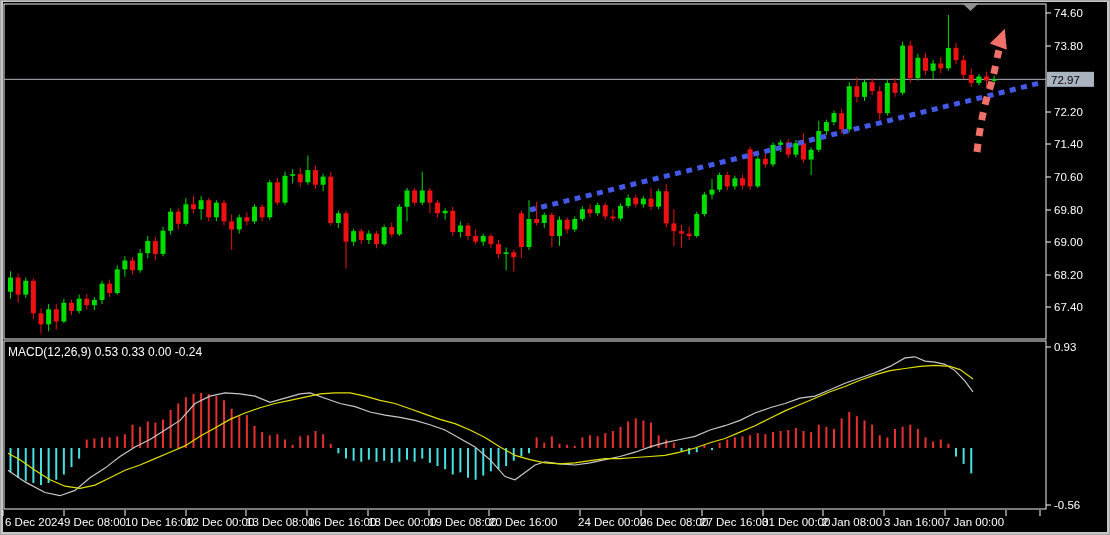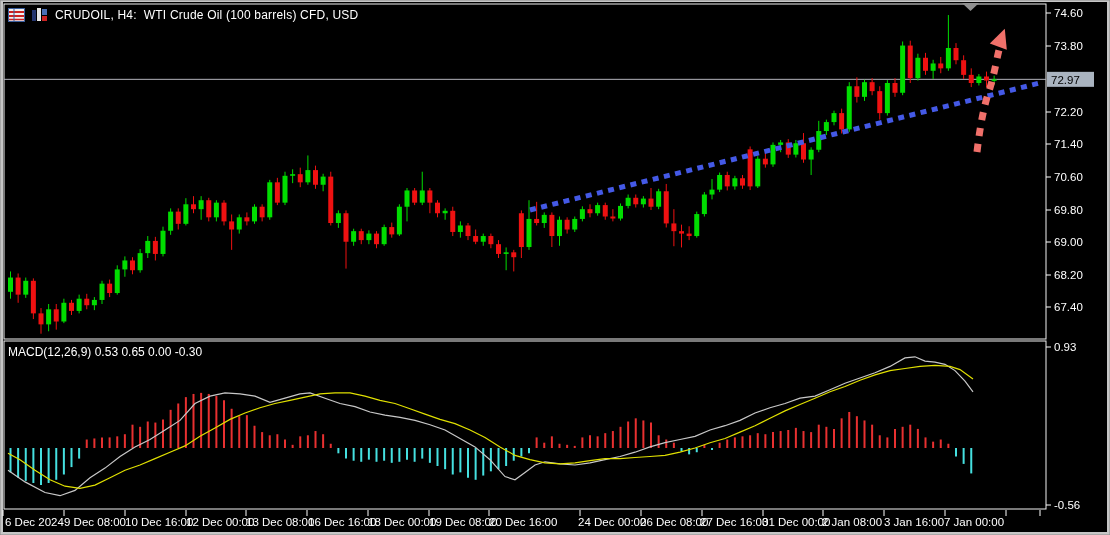--- a/index.html
+++ b/index.html
@@ -468,31 +468,15 @@
       <text x="489" y="526" fill="#ffffff" font-size="11.5">20 Dec 16:00</text>
       <text x="578" y="526" fill="#ffffff" font-size="11.5">24 Dec 00:00</text>
       <text x="640" y="526" fill="#ffffff" font-size="11.5">26 Dec 08:00</text>
       <text x="700" y="526" fill="#ffffff" font-size="11.5">27 Dec 16:00</text>
       <text x="762" y="526" fill="#ffffff" font-size="11.5">31 Dec 00:00</text>
       <text x="822" y="526" fill="#ffffff" font-size="11.5">2 Jan 08:00</text>
       <text x="884" y="526" fill="#ffffff" font-size="11.5">3 Jan 16:00</text>
       <text x="944" y="526" fill="#ffffff" font-size="11.5">7 Jan 00:00</text>
     </svg>
 
-  <div class="overlay" id="title-bar">
-    <svg width="17" height="14">
-      <rect x="0.5" y="0.5" width="16" height="13" fill="#f0f0f0" stroke="#3a5f9e"></rect>
-      <line x1="1" y1="4" x2="16" y2="4" stroke="#cc2222" stroke-width="2"></line>
-      <line x1="1" y1="8" x2="16" y2="8" stroke="#cc2222" stroke-width="2"></line>
-      <line x1="1" y1="11.5" x2="16" y2="11.5" stroke="#cc2222" stroke-width="1.5"></line>
-      <line x1="6" y1="1" x2="6" y2="13" stroke="#3a5f9e"></line>
-    </svg>
-    <svg width="16" height="14">
-      <rect x="0" y="2" width="4" height="11" fill="#24356e"></rect>
-      <rect x="5" y="0" width="4" height="13" fill="#e8e8e8"></rect>
-      <rect x="10" y="1" width="5" height="6" fill="#4a6fb5"></rect>
-      <rect x="10" y="8" width="5" height="5" fill="#cc2222"></rect>
-    </svg>
-    <span class="ttl">CRUDOIL, H4:  WTI Crude Oil (100 barrels) CFD, USD</span>
-  </div>
 
-  <div class="overlay" id="indicator-label">MACD(12,26,9) 0.53 0.65 0.00 -0.30</div>
+  <div class="overlay" id="indicator-label">MACD(12,26,9) 0.53 0.33 0.00 -0.24</div>
 </div>
 
 </body></html>

